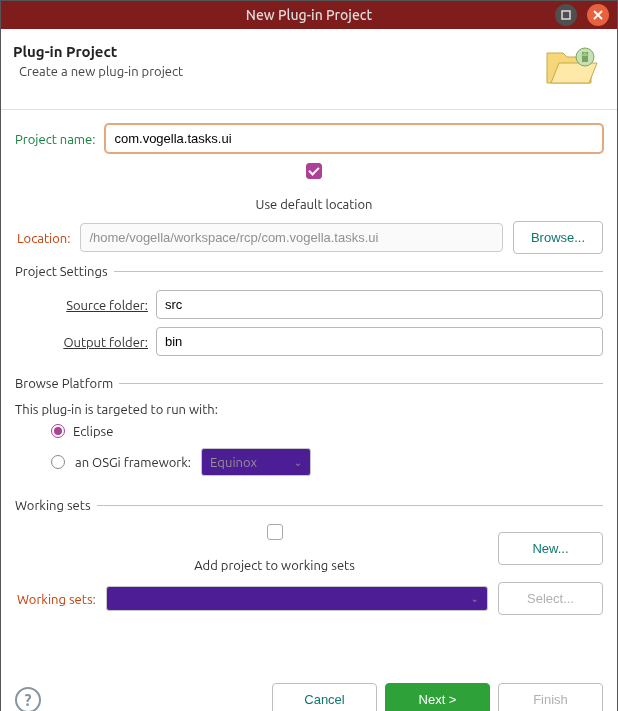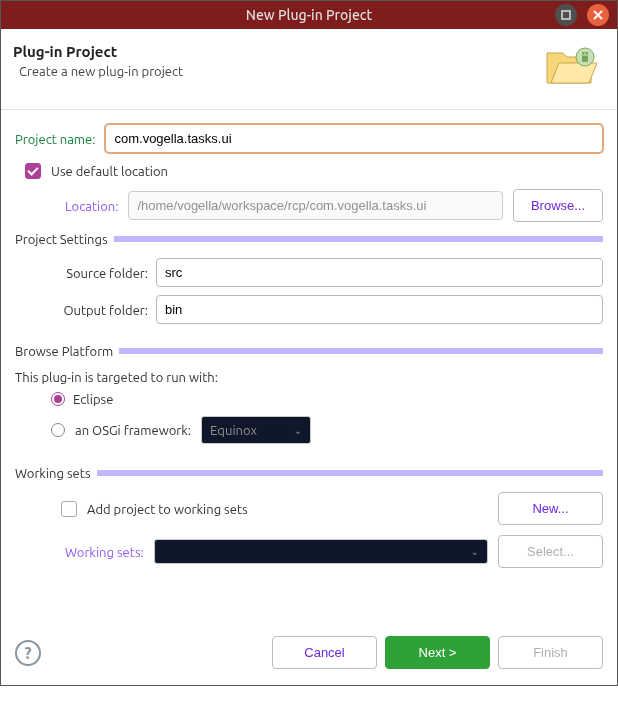--- a/index.html
+++ b/index.html
@@ -10,42 +10,42 @@
     .titlebar-controls { position: absolute; right: 8px; display: flex; gap: 10px; align-items: center; }
     .win-btn { width: 22px; height: 22px; display: flex; align-items: center; justify-content: center; border-radius: 50%; cursor: pointer; }
     .win-btn.max { background: #4f4f4f; }
     .win-btn.close { background: #e8613e; }
     .header { display: flex; justify-content: space-between; align-items: flex-start; padding: 14px 16px 18px 12px; background: #fff; border-bottom: 1px solid #e0e0e0; }
     .header-left h1 { font-size: 15px; font-weight: 700; color: #222; margin-bottom: 4px; }
     .header-left p { font-size: 13px; color: #444; margin-left: 6px; }
     .content { padding: 14px 14px 10px 14px; }
     .row { display: flex; align-items: center; gap: 10px; margin-bottom: 10px; }
     .label { color: #15803d; white-space: nowrap; }
-    .label.disabled { color: #8b5cf6; margin-left: 48px; }
+    .label.disabled { color: #c2410c; }
     input[type="text"] { flex: 1; padding: 6px 8px; border: 1px solid #b8b8b8; border-radius: 4px; font-size: 13px; background: #fff; }
     input[type="text"].highlight { border: 1px solid #e2a97d; box-shadow: 0 0 0 1px #e2a97d; }
     input[type="text"].disabled { background: #fafafa; color: #919191; border-color: #ccc; }
-    .checkbox { display: flex; align-items: center; gap: 10px; margin-bottom: 10px; }
+    .checkbox { display: flex; align-items: center; gap: 18px; margin-bottom: 10px; flex-direction: column; }
     .cb { width: 16px; height: 16px; border: 1px solid #aaa; border-radius: 3px; display: flex; align-items: center; justify-content: center; cursor: pointer; background: #fff; flex-shrink: 0; }
     .cb.checked { background: #ad4198; border-color: #ad4198; }
     .cb.checked::after { content: ""; width: 4px; height: 8px; border: solid #fff; border-width: 0 2px 2px 0; transform: rotate(45deg); margin-top: -2px; }
     .radio { display: flex; align-items: center; gap: 8px; margin-bottom: 10px; cursor: pointer; }
     .rd { width: 14px; height: 14px; border: 1px solid #888; border-radius: 50%; display: flex; align-items: center; justify-content: center; flex-shrink: 0; }
     .rd.selected { border-color: #ad4198; }
     .rd.selected::after { content: ""; width: 8px; height: 8px; background: #ad4198; border-radius: 50%; }
-    .btn { padding: 8px 14px; border: 1px solid #bdbdbd; border-radius: 4px; background: #fff; color: #6d28d9; cursor: pointer; font-size: 13px; min-width: 90px; text-align: center; }
+    .btn { padding: 8px 14px; border: 1px solid #bdbdbd; border-radius: 4px; background: #fff; color: #0f766e; cursor: pointer; font-size: 13px; min-width: 90px; text-align: center; }
     .btn.disabled { color: #b0b0b0; cursor: default; }
     .btn.primary { background: #2fa139; border-color: #2fa139; color: #fff; }
-    fieldset { border: none; border-top: 6px solid #c4b5fd; padding: 12px 0 6px 0; margin-top: 6px; }
+    fieldset { border: none; border-top: 1px solid #c4b5fd; padding: 12px 0 6px 0; margin-top: 6px; }
     legend { padding-right: 6px; font-size: 13px; color: #333; }
     .indent { padding-left: 22px; }
     .field-row { display: flex; align-items: center; gap: 8px; margin-bottom: 8px; }
-    .field-row .field-label { width: 95px; text-align: right; font-size: 13px; }
+    .field-row .field-label { width: 95px; text-align: right; font-size: 13px; text-decoration: underline; }
     .select { flex: 1; display: flex; align-items: center; justify-content: space-between; border: 1px solid #c8c8c8; border-radius: 3px; padding: 6px 8px; background: #fff; color: #919191; font-size: 13px; cursor: pointer; }
-    .select.disabled { background: #0f172a; text-align: center; }
+    .select.disabled { background: #4c1d95; text-align: center; }
     .chev { font-size: 10px; color: #888; }
     .working-row { display: flex; align-items: center; gap: 10px; margin-bottom: 10px; }
     .working-row .btn { min-width: 105px; }
     .footer { display: flex; justify-content: space-between; align-items: center; padding: 12px 14px 16px 14px; margin-top: 30px; }
     .footer-buttons { display: flex; gap: 8px; }
     .footer-buttons .btn { min-width: 105px; }
     .help-icon { width: 26px; height: 26px; border: 2px solid #8795a0; border-radius: 50%; display: flex; align-items: center; justify-content: center; color: #8795a0; font-weight: bold; font-size: 16px; cursor: pointer; }
     .folder-icon { width: 58px; height: 48px; position: relative; }
     .cursor::after { content: ""; display: inline-block; width: 1px; height: 15px; background: #333; margin-left: 1px; vertical-align: middle; }
   </style>

